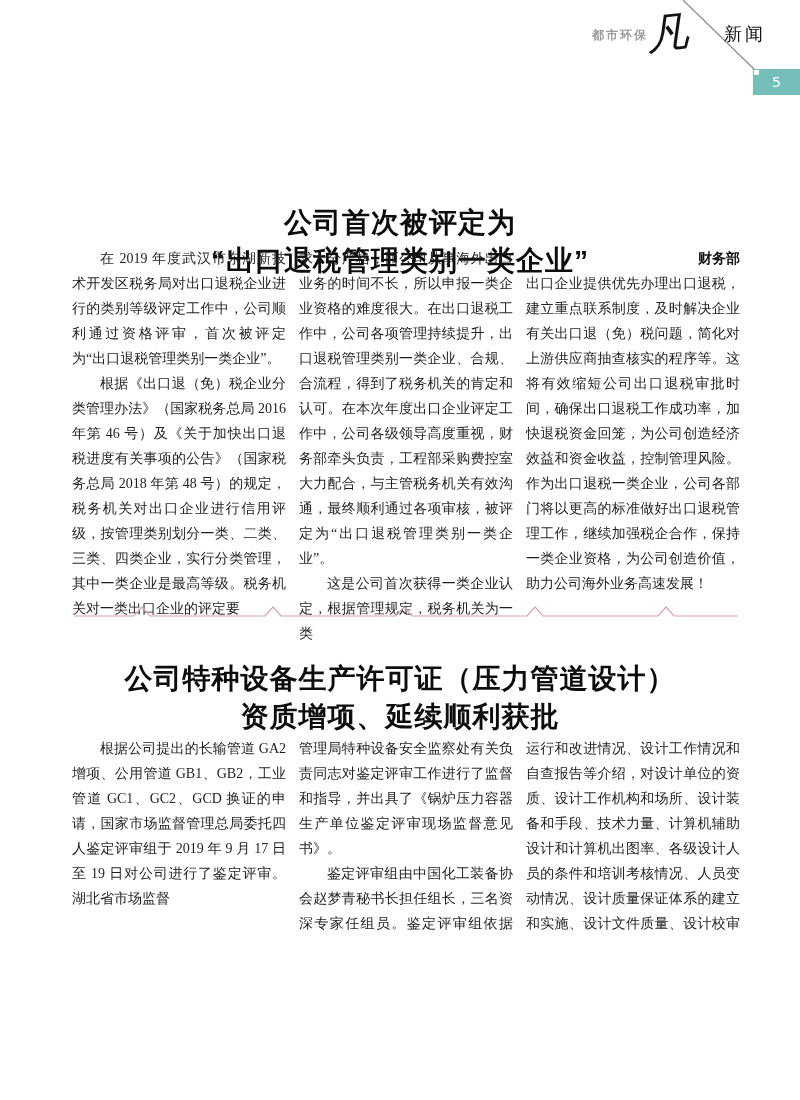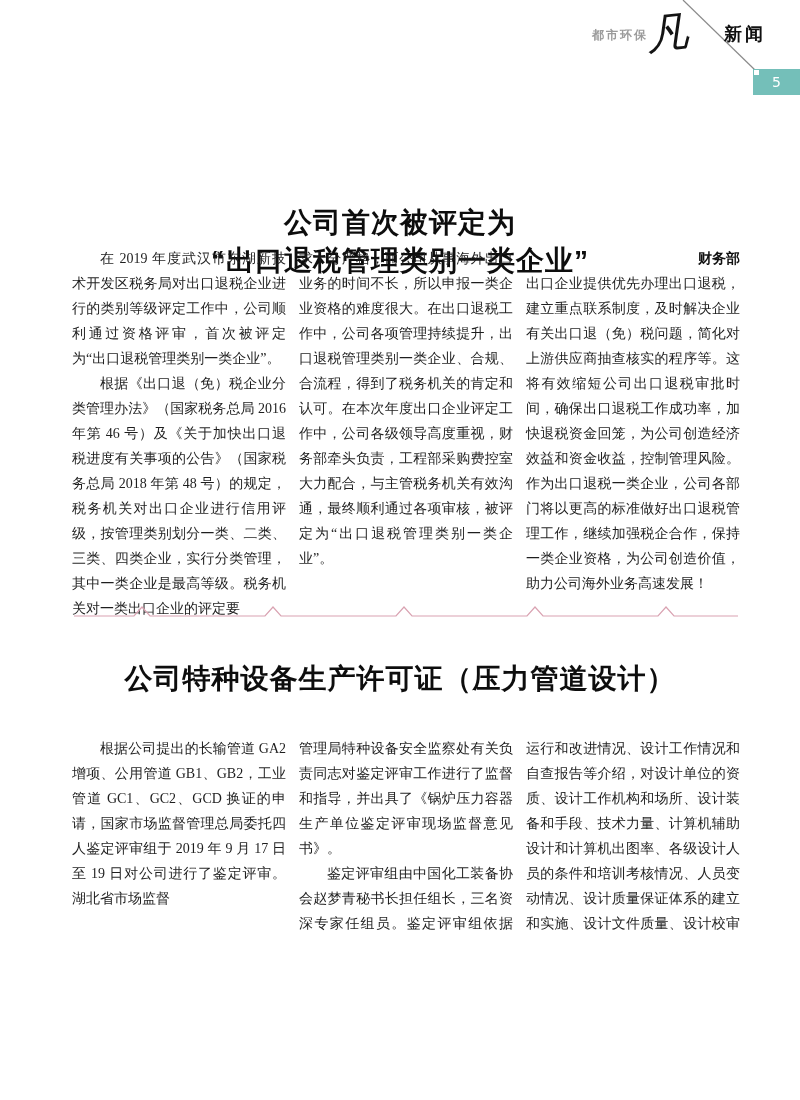--- a/index.html
+++ b/index.html
@@ -22,21 +22,21 @@
   }
   .brand-glyph {
     position:absolute; top:10px; left:646px;
     font-family:"DejaVu Serif",serif; font-style:italic;
     font-size:42px; line-height:48px; color:#141414;
     transform:rotate(-6deg);
   }
   .section-label {
     position:absolute; top:22px; left:724px;
     font-family:"Liberation Sans","DejaVu Sans",sans-serif;
-    font-size:18px; font-weight:bold; letter-spacing:3px; color:#101010;
+    font-size:18px; font-weight:normal; letter-spacing:3px; color:#101010;
   }
   .page-badge {
     position:absolute; top:69px; left:753px; width:47px; height:26px;
     display:flex; align-items:center; justify-content:center;
   }
   .badge-notch {
     position:absolute; top:1px; left:1px; width:5px; height:5px;
     background:#ffffff;
   }
   .page-badge .num {
@@ -103,33 +103,35 @@
     <span>“出口退税管理类别一类企业”</span>
   </h1>
 
   <div class="cols" id="body1">
     <div class="col">
         <p class="para indent">在 2019 年度武汉市东湖新技术开发区税务局对出口退税企业进行的类别等级评定工作中，公司顺利通过资格评审，首次被评定为“出口退税管理类别一类企业”。</p>
         <p class="para indent">根据《出口退（免）税企业分类管理办法》（国家税务总局 2016 年第 46 号）及《关于加快出口退税进度有关事项的公告》（国家税务总局 2018 年第 48 号）的规定，税务机关对出口企业进行信用评级，按管理类别划分一类、二类、三类、四类企业，实行分类管理，其中一类企业是最高等级。税务机关对一类出口企业的评定要</p>
       </div>
     <div class="col">
         <p class="para cont">求十分严格，而公司从事海外出口业务的时间不长，所以申报一类企业资格的难度很大。在出口退税工作中，公司各项管理持续提升，出口退税管理类别一类企业、合规、合流程，得到了税务机关的肯定和认可。在本次年度出口企业评定工作中，公司各级领导高度重视，财务部牵头负责，工程部采购费控室大力配合，与主管税务机关有效沟通，最终顺利通过各项审核，被评定为“出口退税管理类别一类企业”。</p>
+        <p class="para indent">这是公司首次获得一类企业认定，根据管理规定，税务机关为一类</p>
       </div>
     <div class="col">
         <p class="para byline">财务部</p>
         <p class="para cont">出口企业提供优先办理出口退税，建立重点联系制度，及时解决企业有关出口退（免）税问题，简化对上游供应商抽查核实的程序等。这将有效缩短公司出口退税审批时间，确保出口退税工作成功率，加快退税资金回笼，为公司创造经济效益和资金收益，控制管理风险。作为出口退税一类企业，公司各部门将以更高的标准做好出口退税管理工作，继续加强税企合作，保持一类企业资格，为公司创造价值，助力公司海外业务高速发展！</p>
       </div>
   </div>
 
   <svg class="divider-svg" viewBox="0 0 668 16">
     <path d="M2 12 L62 12 L70 3 L78 12 L193 12 L201 3 L209 12 L324 12 L332 3 L340 12 L455 12 L463 3 L471 12 L586 12 L594 3 L602 12 L666 12" fill="none" stroke="#d9a2b1" stroke-width="1.2"></path>
   </svg>
 
   <h1 class="article-title" id="title2">
     <span>公司特种设备生产许可证（压力管道设计）</span><br>
+    <span>资质增项、延续顺利获批</span>
   </h1>
 
   <div class="cols" id="body2">
     <div class="col">
         <p class="para indent">根据公司提出的长输管道 GA2 增项、公用管道 GB1、GB2，工业管道 GC1、GC2、GCD 换证的申请，国家市场监督管理总局委托四人鉴定评审组于 2019 年 9 月 17 日至 19 日对公司进行了鉴定评审。湖北省市场监督</p>
       </div>
     <div class="col">
         <p class="para cont">管理局特种设备安全监察处有关负责同志对鉴定评审工作进行了监督和指导，并出具了《锅炉压力容器生产单位鉴定评审现场监督意见书》。</p>
         <p class="para indent">鉴定评审组由中国化工装备协会赵梦青秘书长担任组长，三名资深专家任组员。鉴定评审组依据《中华人民共和国特种设备安全法》《特种设备安全监察条例》《特种设备生产和充装单位许可规则》及相关规定的要求，听取了公司的基本情况、压力管道设计的资源条件、质量保证体系</p>
       </div>

